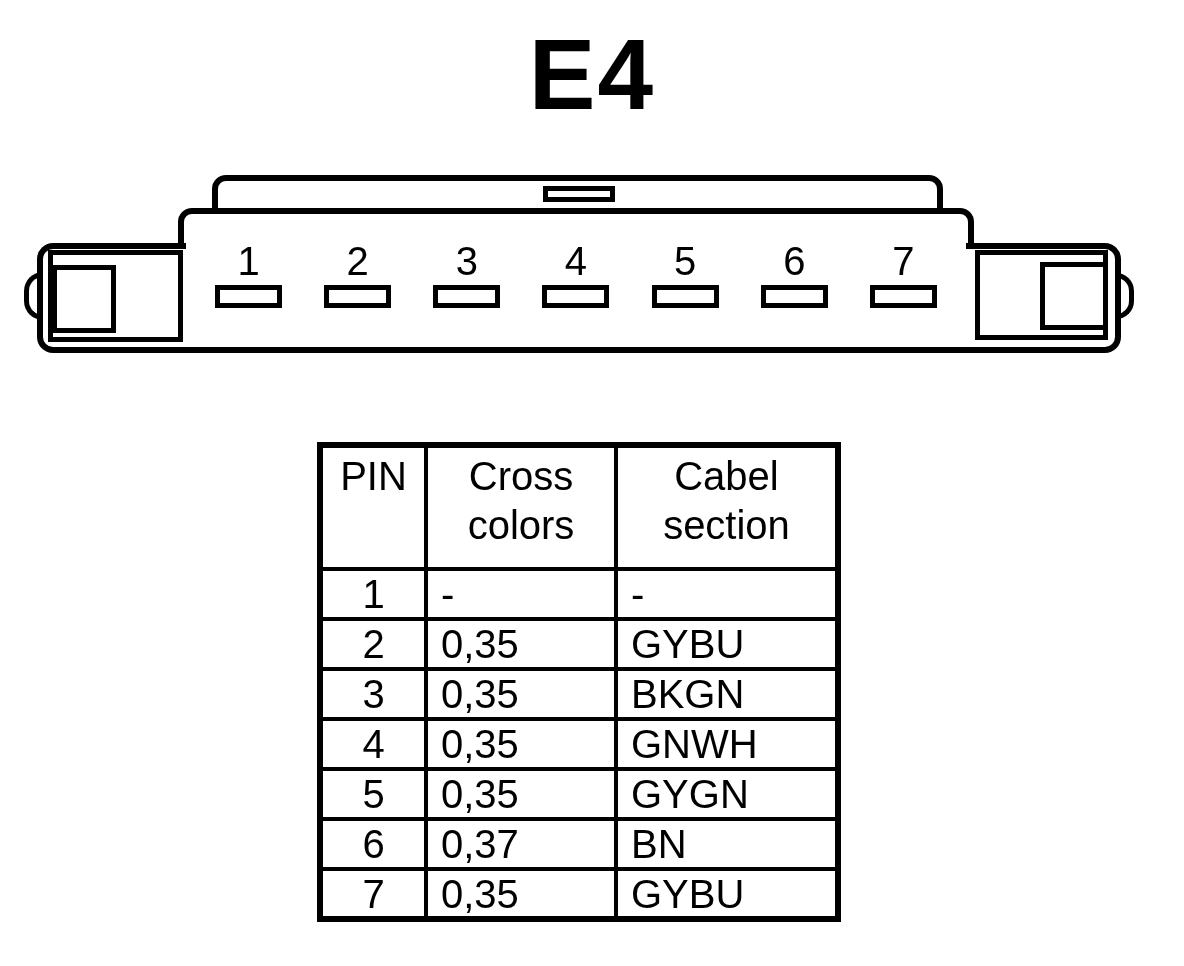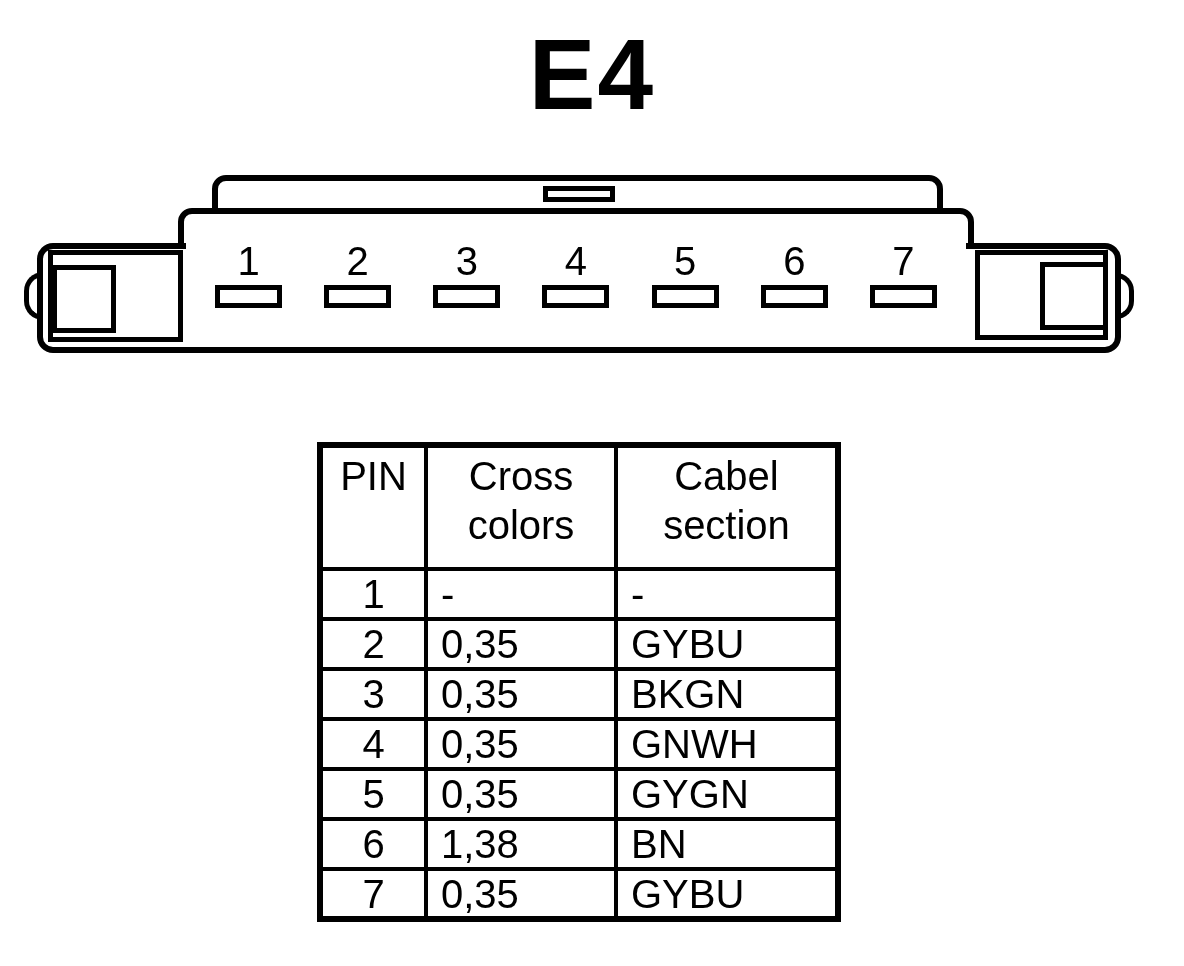--- a/index.html
+++ b/index.html
@@ -238,21 +238,21 @@
       <td class="c-cross">0,35</td>
       <td class="c-color">GNWH</td>
     </tr>
     <tr class="row">
       <td class="c-pin">5</td>
       <td class="c-cross">0,35</td>
       <td class="c-color">GYGN</td>
     </tr>
     <tr class="row">
       <td class="c-pin">6</td>
-      <td class="c-cross">1,38</td>
+      <td class="c-cross">0,37</td>
       <td class="c-color">BN</td>
     </tr>
     <tr class="row">
       <td class="c-pin">7</td>
       <td class="c-cross">0,35</td>
       <td class="c-color">GYBU</td>
     </tr>
   </tbody>
     </table>
 

